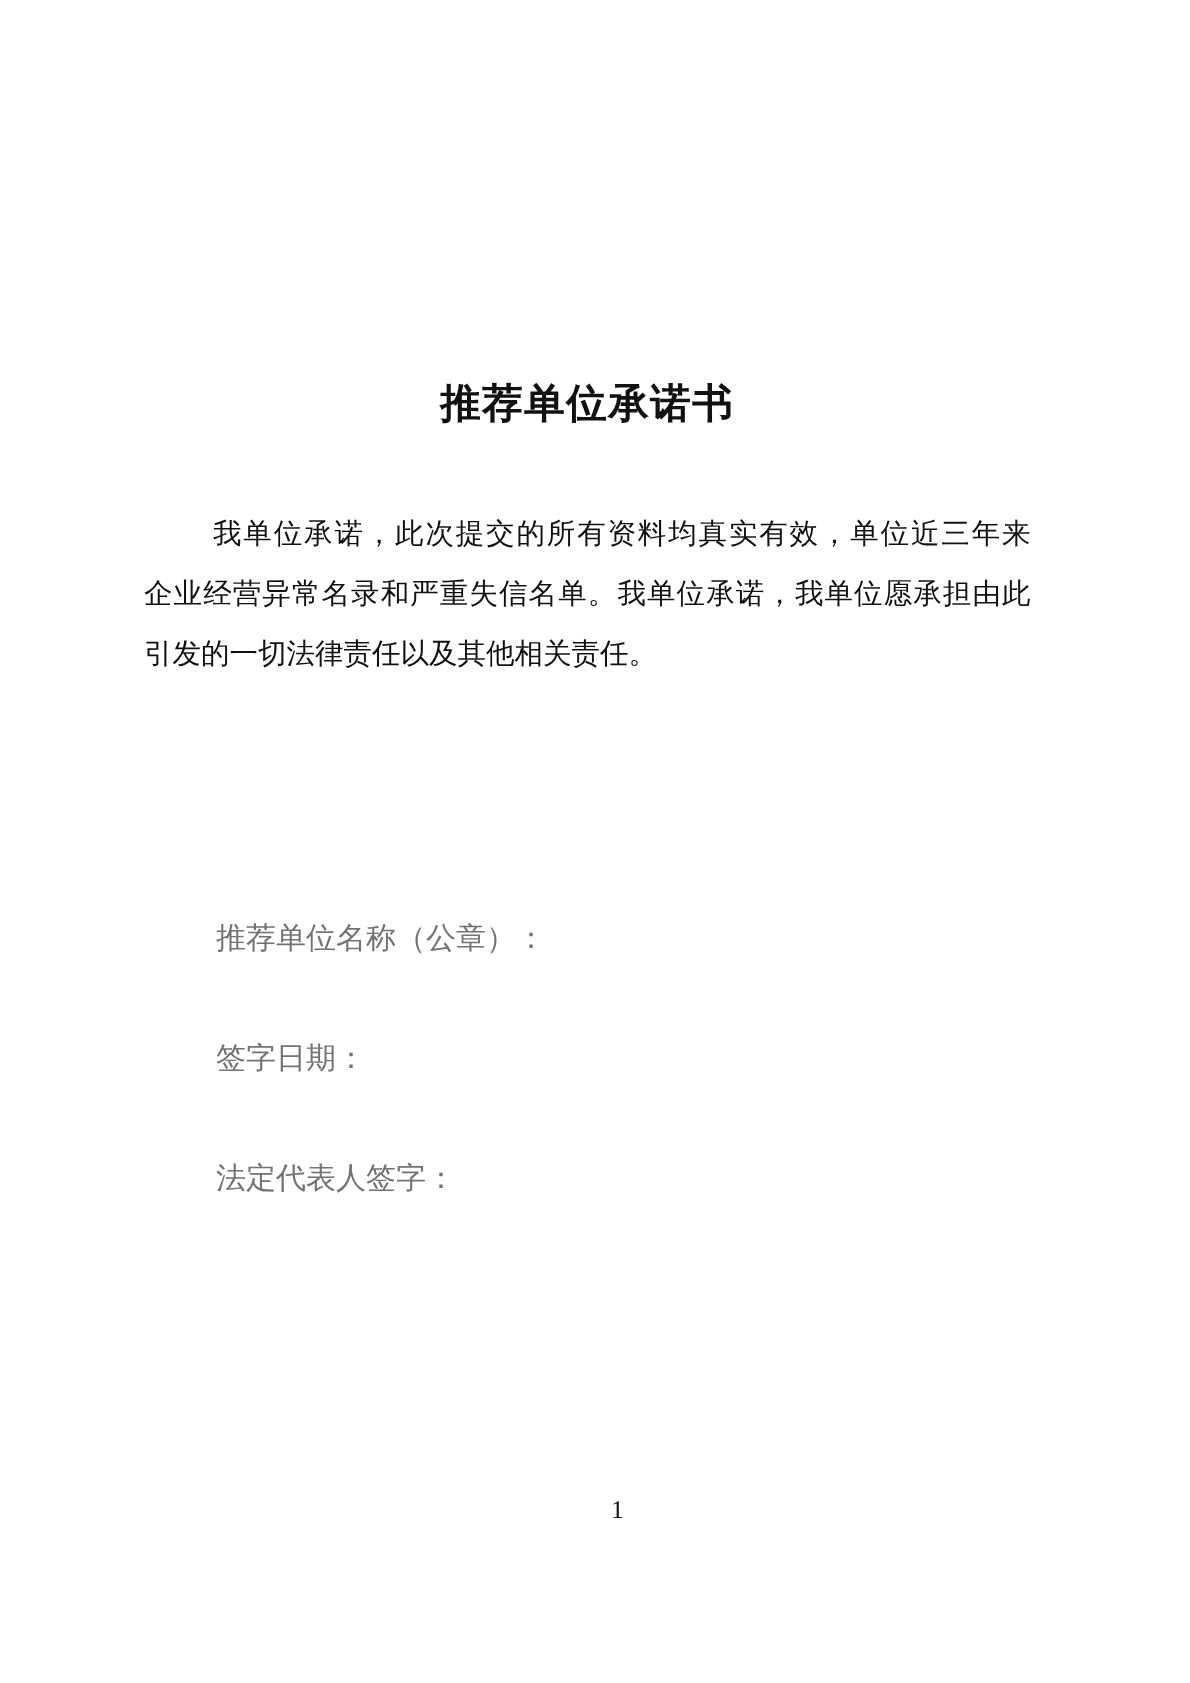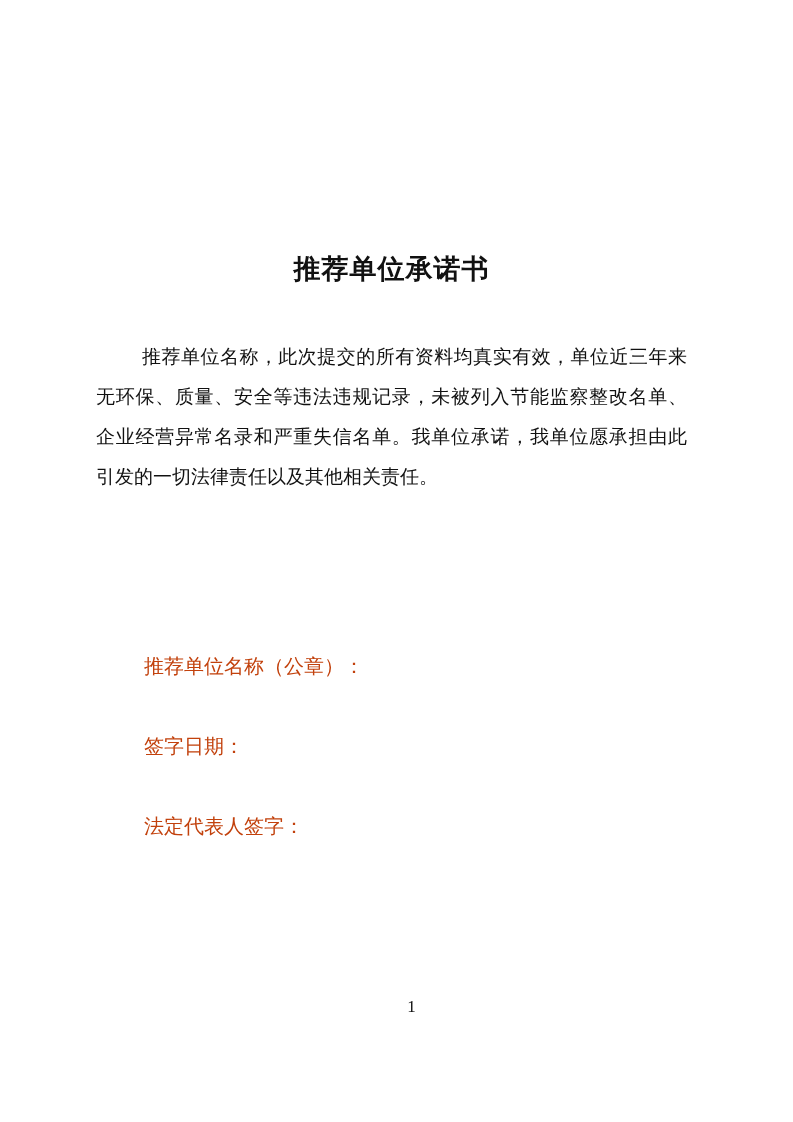--- a/index.html
+++ b/index.html
@@ -49,21 +49,21 @@
     text-align-last: left;
   }
   .signature-block {
     margin-top: 155px;
   }
   .signature-field {
     font-size: 20px;
     line-height: 28px;
     padding-left: 48px;
     margin: 0 0 52px 0;
-    color: #c2410c;
+    color: #737373;
   }
   .page-footer {
     position: absolute;
     top: 997px;
     left: 30px;
     right: 0;
     text-align: center;
   }
   .page-number {
     font-family: "Liberation Serif", serif;
@@ -73,22 +73,21 @@
   }
 </style>
 </head>
 <body>
 
 <div class="page">
 
   <h1 class="doc-title">推荐单位承诺书</h1>
 
   <div class="paragraph">
-    <div class="para-line first-line">推荐单位名称，此次提交的所有资料均真实有效，单位近三年来</div>
-    <div class="para-line">无环保、质量、安全等违法违规记录，未被列入节能监察整改名单、</div>
+    <div class="para-line first-line">我单位承诺，此次提交的所有资料均真实有效，单位近三年来</div>
     <div class="para-line">企业经营异常名录和严重失信名单。我单位承诺，我单位愿承担由此</div>
     <div class="para-line last-line">引发的一切法律责任以及其他相关责任。</div>
   </div>
 
   <div class="signature-block">
     <div class="signature-field">推荐单位名称（公章）：</div>
     <div class="signature-field">签字日期：</div>
     <div class="signature-field">法定代表人签字：</div>
   </div>
 

